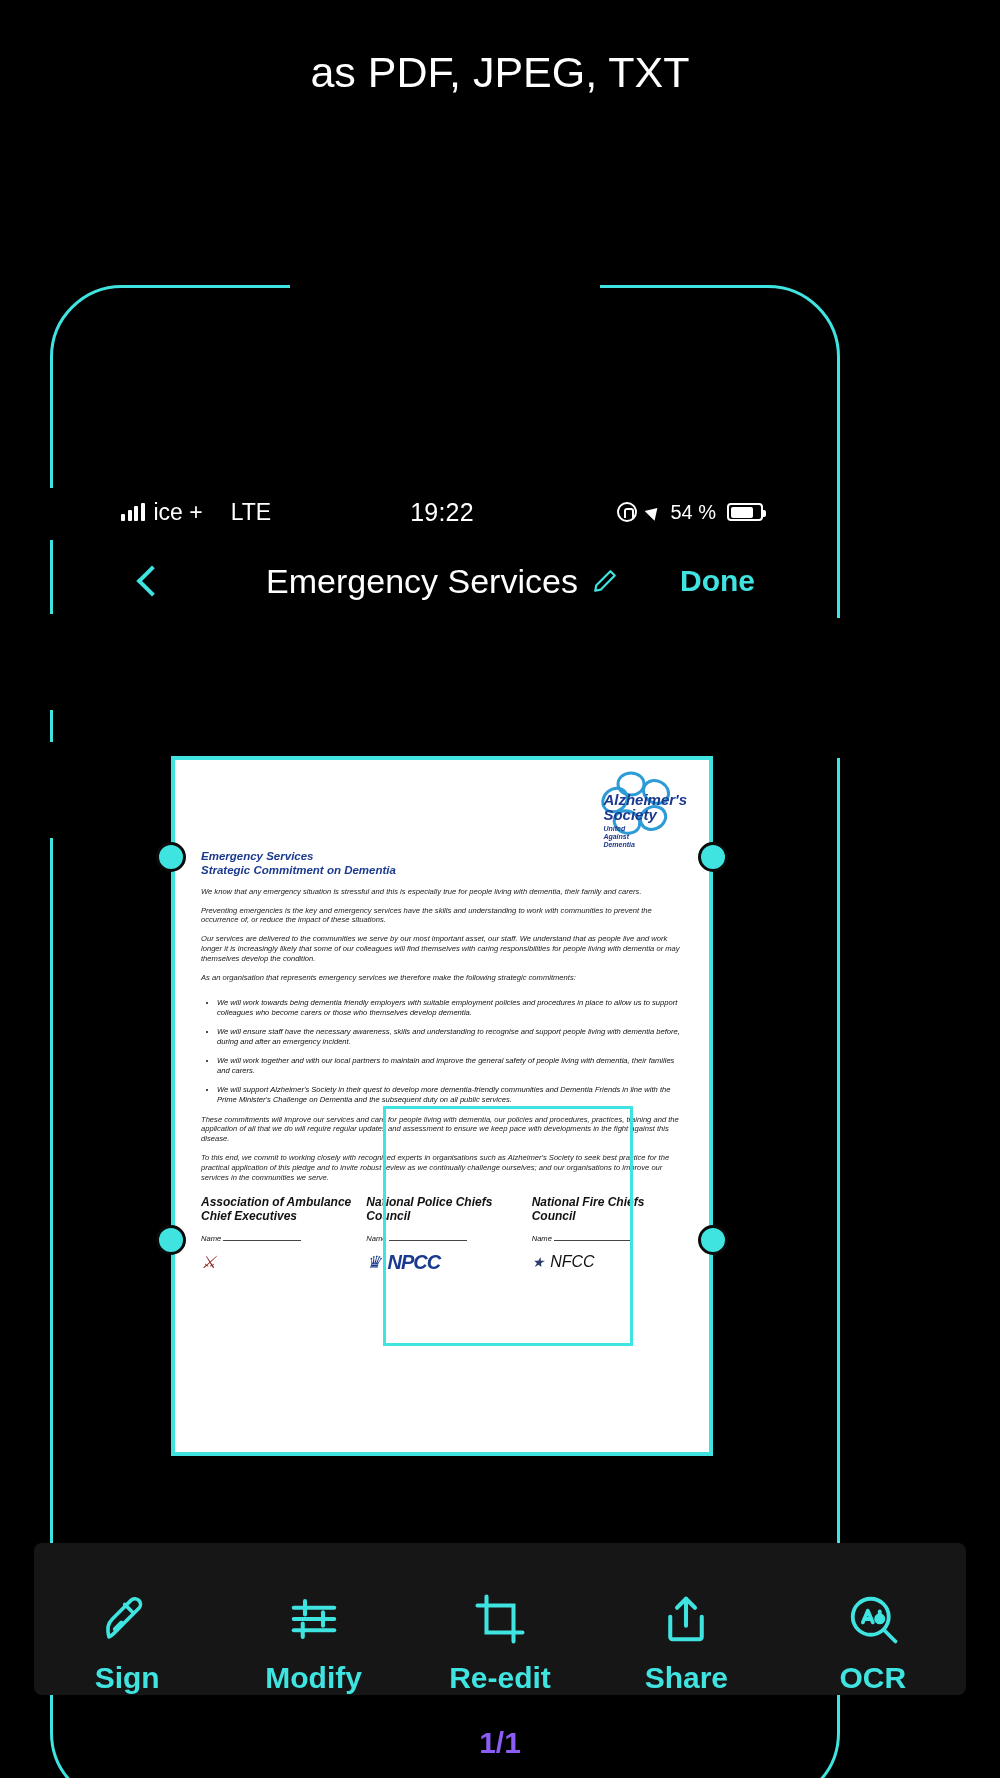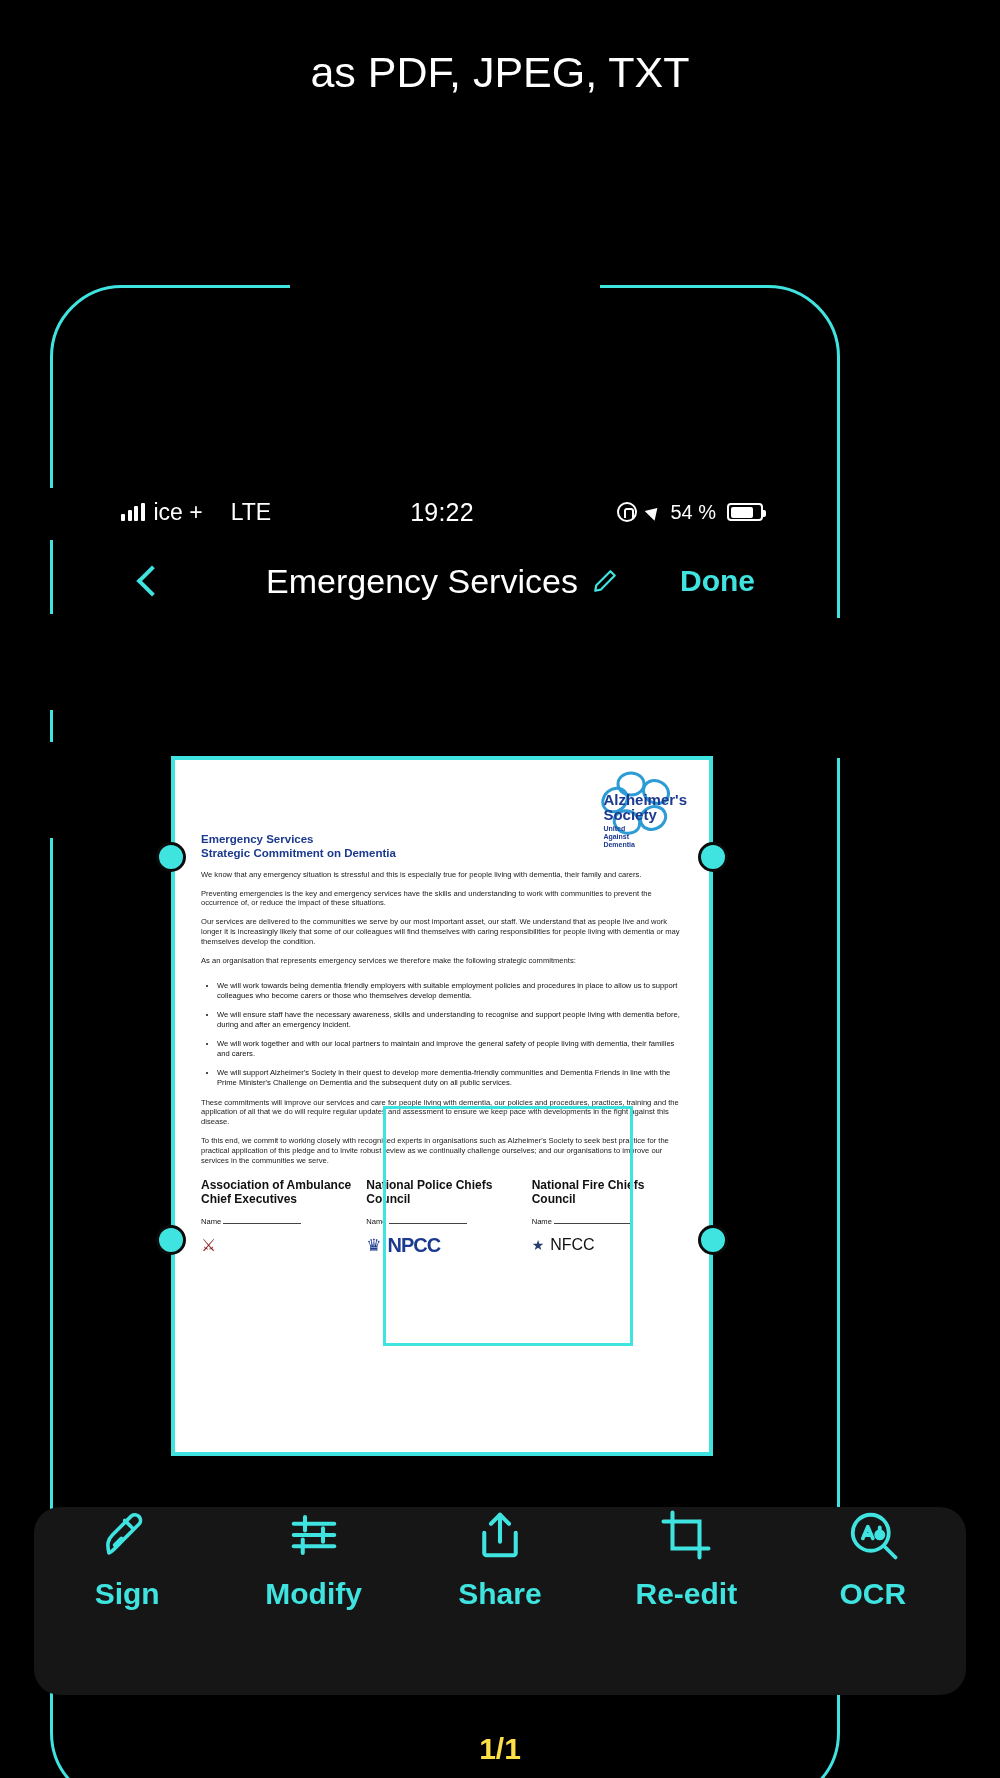--- a/index.html
+++ b/index.html
@@ -131,21 +131,21 @@
   .h-ml { left: 53px; top: 602px; }
   .h-mr { left: 595px; top: 602px; }
 
   
   .crop-rect {
     position: absolute; left: 212px; top: 350px; width: 250px; height: 240px;
     border: 3px solid #3fe3e0;
   }
 
   
-  .doc-inner { position: relative; padding: 12px 30px; color: #111; }
+  .doc-inner { position: relative; padding: 29px 30px; color: #111; font-style: italic; }
   .logo {
     position: absolute; right: 26px; top: 14px; width: 120px; height: 78px;
   }
   .logo-text {
     position: absolute; right: 26px; top: 36px; text-align: left;
     color: #1b3a8f; font-weight: 700; line-height: 1.02;
   }
   .logo-text .l1 { font-size: 15px; }
   .logo-text .l2 { font-size: 15px; }
   .logo-text .l3 { font-size: 7px; font-weight: 700; line-height: 1.15; margin-top: 2px; }
@@ -165,32 +165,32 @@
   .signer .name { font-size: 7.6px; margin-top: 11px; }
   .signer .name span { border-bottom: 1px solid #444; display: inline-block; width: 78px; }
   .crests { display: flex; gap: 14px; margin-top: 6px; align-items: center; }
   .crest { flex: 1; height: 26px; display: flex; align-items: center; gap: 6px; }
   .crest-a { font-size: 17px; color: #8a1f1f; }
   .crest-b { font-size: 20px; color: #1b3a8f; font-weight: 700; letter-spacing: -1px; }
   .crest-c { font-size: 14px; color: #2a3c6b; }
 
   
   .toolbar {
-    position: absolute; left: 34px; bottom: 83px; width: 932px; height: 188px;
-    background: #161616; border-radius: 26px;
-    display: flex; align-items: flex-start; justify-content: space-around;
+    position: absolute; left: 34px; bottom: 83px; width: 932px; height: 152px;
+    background: #161616; border-radius: 8px;
+    display: flex; align-items: flex-end; justify-content: space-around;
     z-index: 5;
   }
   .tool { display: flex; flex-direction: column; align-items: center; gap: 14px; width: 170px; }
   .tool .ti { height: 56px; display: flex; align-items: center; justify-content: center; }
   .tool .tl { color: #3fe3e0; font-size: 30px; font-weight: 700; }
 
   .pagecount {
-    position: absolute; left: 0; bottom: 12px; width: 1000px; text-align: center;
-    color: #fde047; font-size: 30px; font-weight: 700; z-index: 6;
+    position: absolute; left: 0; bottom: 18px; width: 1000px; text-align: center;
+    color: #8b5cf6; font-size: 30px; font-weight: 700; z-index: 6;
   }
 </style>
 </head>
 <body>
 
 <div class="page">
 
   <div class="promo">
     <div class="promo-sub">as PDF, JPEG, TXT</div>
   </div>
@@ -346,37 +346,37 @@
           <line x1="8" y1="4" x2="8" y2="10"></line>
           <line x1="16" y1="9" x2="16" y2="15"></line>
           <line x1="7" y1="14" x2="7" y2="20"></line>
         </svg>
       </div>
       <div class="tl">Modify</div>
     </div>
 
     <div class="tool">
       <div class="ti">
+        <svg width="54" height="54" viewBox="0 0 24 24" fill="none" stroke="#3fe3e0" stroke-width="1.8" stroke-linecap="round">
+          <path d="M6 2v16h16"></path>
+          <path d="M2 6h16v16"></path>
+        </svg>
+      </div>
+      <div class="tl">Re-edit</div>
+    </div>
+
+    <div class="tool">
+      <div class="ti">
         <svg width="54" height="54" viewBox="0 0 24 24" fill="none" stroke="#3fe3e0" stroke-width="1.8" stroke-linecap="round" stroke-linejoin="round">
           <path d="M5 11v9a1 1 0 0 0 1 1h12a1 1 0 0 0 1-1v-9"></path>
           <path d="M12 15V3"></path>
           <path d="M8 7l4-4 4 4"></path>
         </svg>
       </div>
       <div class="tl">Share</div>
-    </div>
-
-    <div class="tool">
-      <div class="ti">
-        <svg width="54" height="54" viewBox="0 0 24 24" fill="none" stroke="#3fe3e0" stroke-width="1.8" stroke-linecap="round">
-          <path d="M6 2v16h16"></path>
-          <path d="M2 6h16v16"></path>
-        </svg>
-      </div>
-      <div class="tl">Re-edit</div>
     </div>
 
     <div class="tool">
       <div class="ti">
         <svg width="54" height="54" viewBox="0 0 24 24" fill="none" stroke="#3fe3e0" stroke-width="1.7" stroke-linecap="round" stroke-linejoin="round">
           <circle cx="11" cy="11" r="8"></circle>
           <line x1="17" y1="17" x2="22" y2="22"></line>
           <path d="M7.5 13.5l2.2-5.2 2.2 5.2"></path>
           <path d="M8.2 12h3"></path>
           <path d="M15 8.6v4.9m0-3.2a1.6 1.6 0 1 0 0 3.2 1.6 1.6 0 0 0 0-3.2z"></path>

